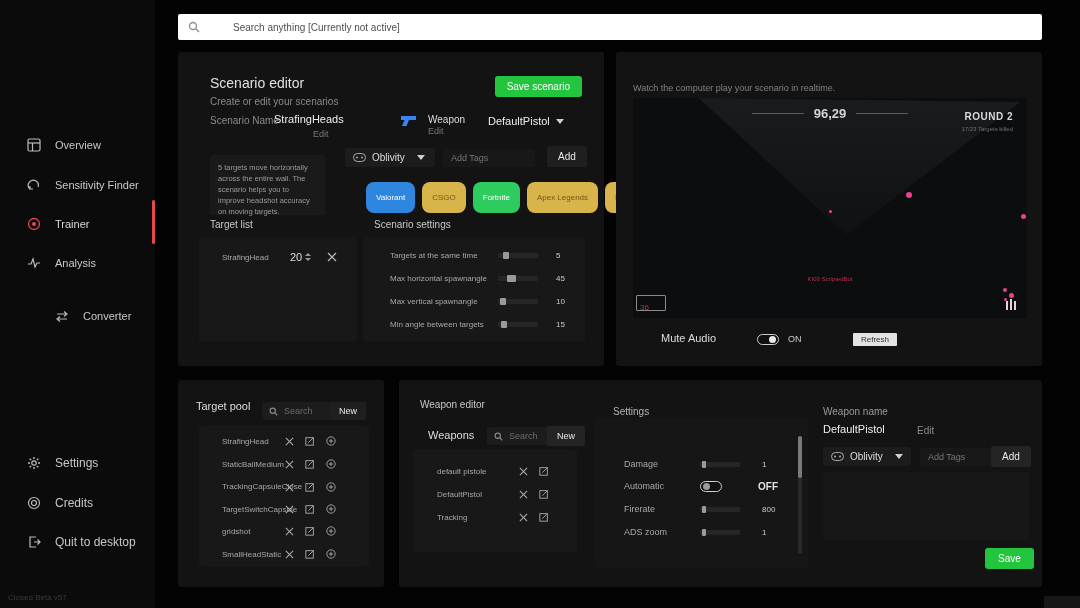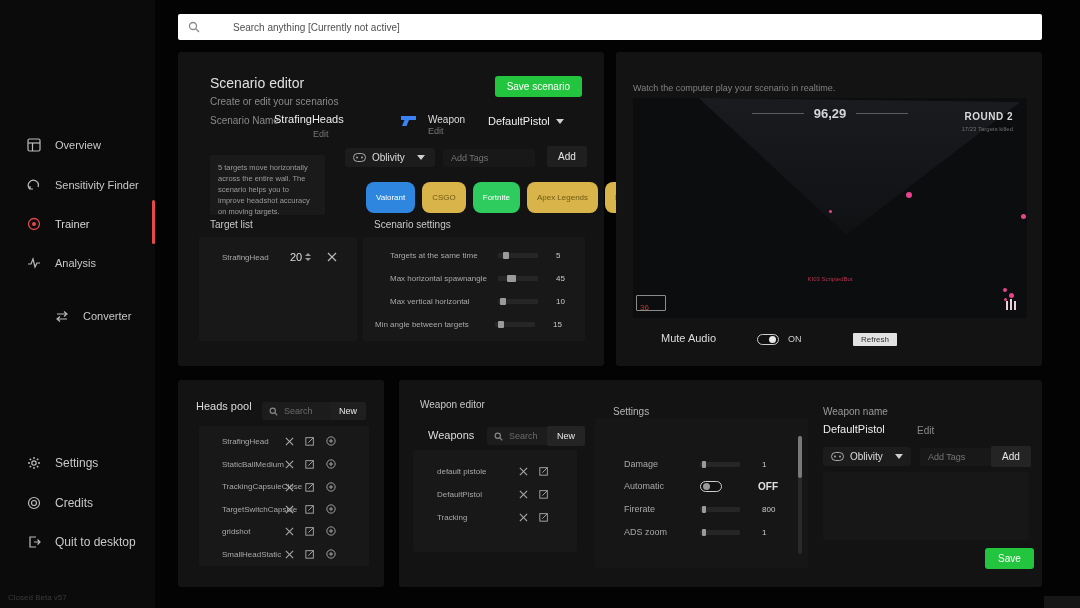--- a/index.html
+++ b/index.html
@@ -227,28 +227,28 @@
         <span style="font-size:8px;color:#ccc;margin-left:18px;">5</span>
       </div>
       <div class="row-item" style="top:34px;height:14px;">
         <span class="row-name" style="margin-left:27px;width:108px;">Max horizontal spawnangle</span>
         <div class="slider">
             <div class="thumb" style="left:9px;width:9px;"></div>
           </div>
         <span style="font-size:8px;color:#ccc;margin-left:18px;">45</span>
       </div>
       <div class="row-item" style="top:57px;height:14px;">
-        <span class="row-name" style="margin-left:27px;width:108px;">Max vertical horizontal</span>
+        <span class="row-name" style="margin-left:27px;width:108px;">Max vertical spawnangle</span>
         <div class="slider">
             <div class="thumb" style="left:2px;"></div>
           </div>
         <span style="font-size:8px;color:#ccc;margin-left:18px;">10</span>
       </div>
       <div class="row-item" style="top:80px;height:14px;">
-        <span class="row-name" style="margin-left:12px;width:120px;">Min angle between targets</span>
+        <span class="row-name" style="margin-left:27px;width:108px;">Min angle between targets</span>
         <div class="slider">
             <div class="thumb" style="left:3px;"></div>
           </div>
         <span style="font-size:8px;color:#ccc;margin-left:18px;">15</span>
       </div>
     </div>
   </section>
 
   <section class="panel p-viewer">
     <div style="position:absolute;left:17px;top:17px;font-size:16px;color:#cfcfcf;margin-top:42px;">Scenario Viewer</div>
@@ -281,21 +281,21 @@
 
     <span style="position:absolute;left:45px;top:280px;font-size:11px;color:#ddd;">Mute Audio</span>
     <div class="toggle on" style="position:absolute;left:141px;top:282px;">
         <div class="knob"></div>
       </div>
     <span style="position:absolute;left:172px;top:282px;font-size:9px;color:#ccc;">ON</span>
     <button style="position:absolute;left:237px;top:281px;width:44px;height:13px;background:#e2e2e2;color:#333;font-size:8px;border:none;border-radius:1px;cursor:pointer;font-family:'Liberation Sans',sans-serif;">Refresh</button>
   </section>
 
   <section class="panel p-pool">
-    <div class="hdr" style="position:absolute;left:18px;top:20px;font-size:11px;color:#ddd;">Heads pool</div>
+    <div class="hdr" style="position:absolute;left:18px;top:20px;font-size:11px;color:#ddd;">Target pool</div>
     <div class="search-box" style="position:absolute;left:84px;top:22px;">
       <svg width="9" height="9" viewBox="0 0 12 12">
           <circle cx="5" cy="5" r="3.5" fill="none" stroke="#8a8a8a" stroke-width="1.5"></circle>
           <line x1="7.8" y1="7.8" x2="11" y2="11" stroke="#8a8a8a" stroke-width="1.5"></line>
         </svg>
       <input type="text" placeholder="Search" style="">
     </div>
     <button class="btn-dark" style="position:absolute;right:18px;top:22px;padding:4px 9px;font-size:9px;">New</button>
 
     <div class="listbox" style="left:21px;top:46px;width:170px;height:140px;">

